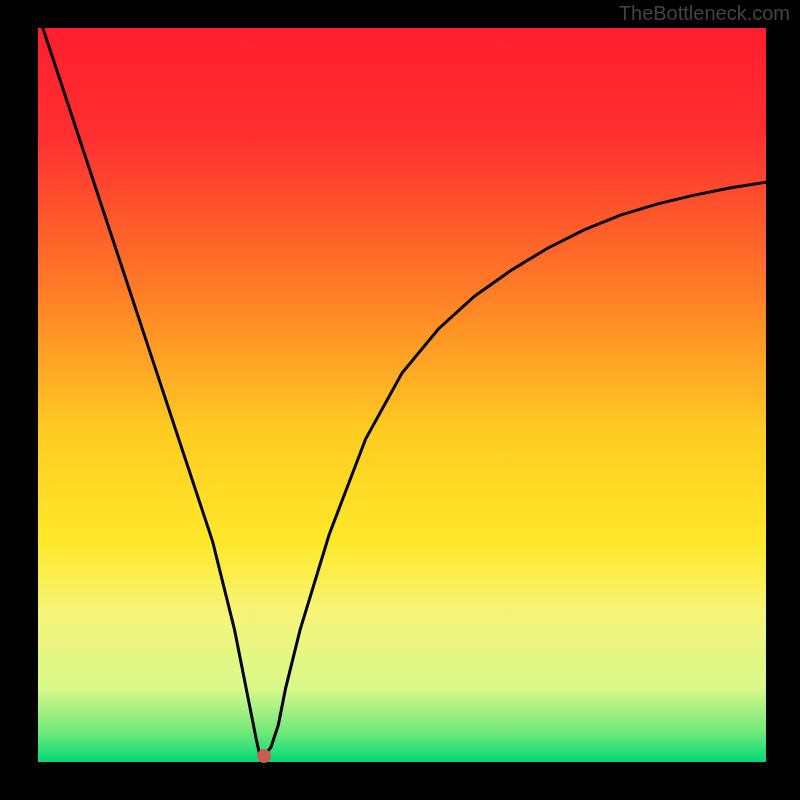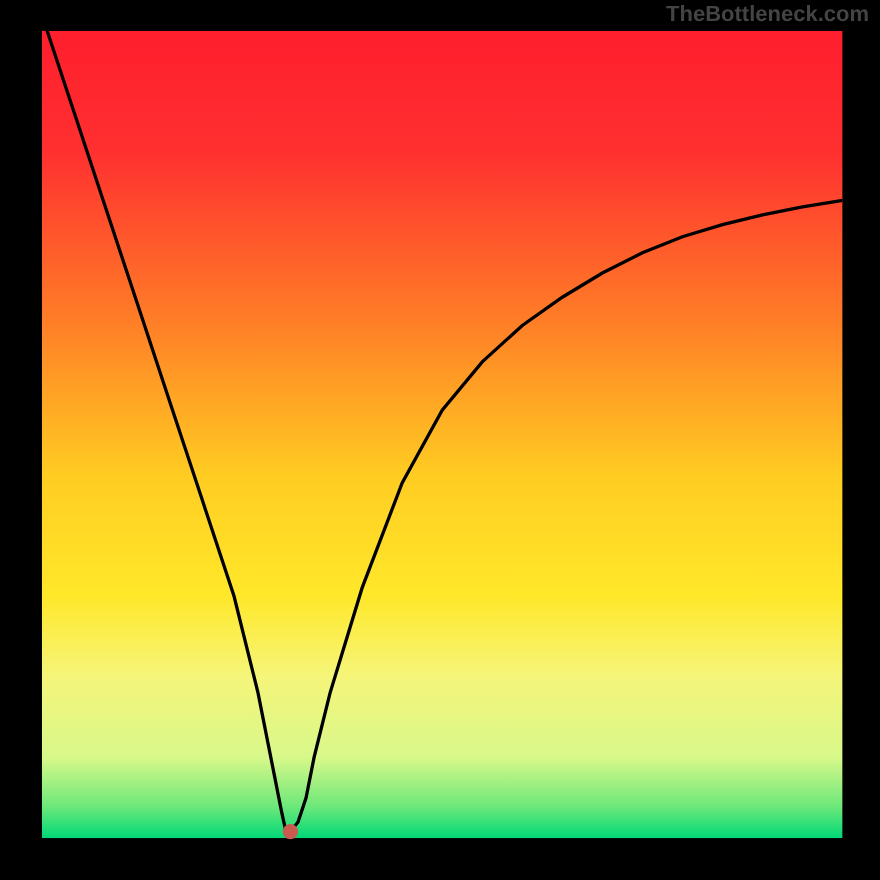--- a/index.html
+++ b/index.html
@@ -14,21 +14,21 @@
       position: relative;
       overflow: hidden;
     }
     .watermark {
       position: absolute;
       top: 2px;
       right: 10px;
       color: #444;
       font-family: Arial, sans-serif;
       font-size: 20px;
-      font-weight: bold;
+      font-weight: normal;
       z-index: 10;
       text-align: right;
     }
     .plot-area {
       position: absolute;
       left: 38px;
       top: 28px;
       width: 728px;
       height: 734px;
     }

